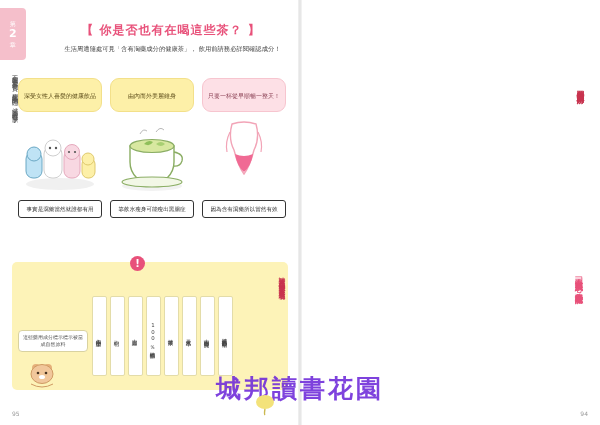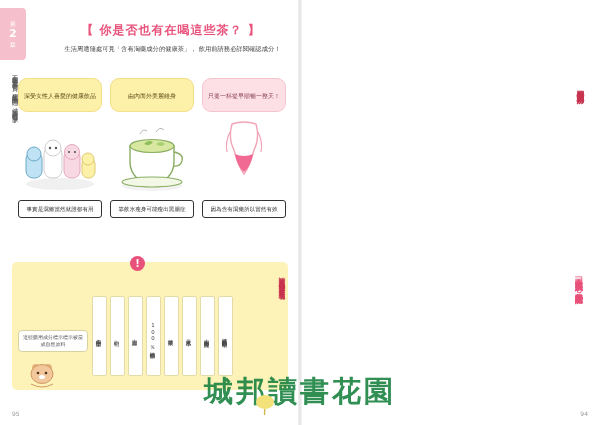--- a/index.html
+++ b/index.html
@@ -119,21 +119,21 @@
     font-size:8px;color:#e8517a;font-weight:bold;
   }
   .pagenum{
     position:absolute;bottom:8px;font-size:6px;color:#999;
   }
   .pn-left{left:12px;}
   .pn-right{right:12px;}
   
   .watermark{
     position:absolute;left:176px;top:372px;width:248px;
-    text-align:center;font-size:29px;color:#15803d;font-weight:bold;
+    text-align:center;font-size:25px;color:#6d28d9;font-weight:bold;
     letter-spacing:3px;opacity:0.88;
   }
   .wm-leaf{
     position:absolute;left:252px;top:392px;width:26px;height:24px;
   }
 </style>
 </head>
 <body>
 
 <div class="page">

